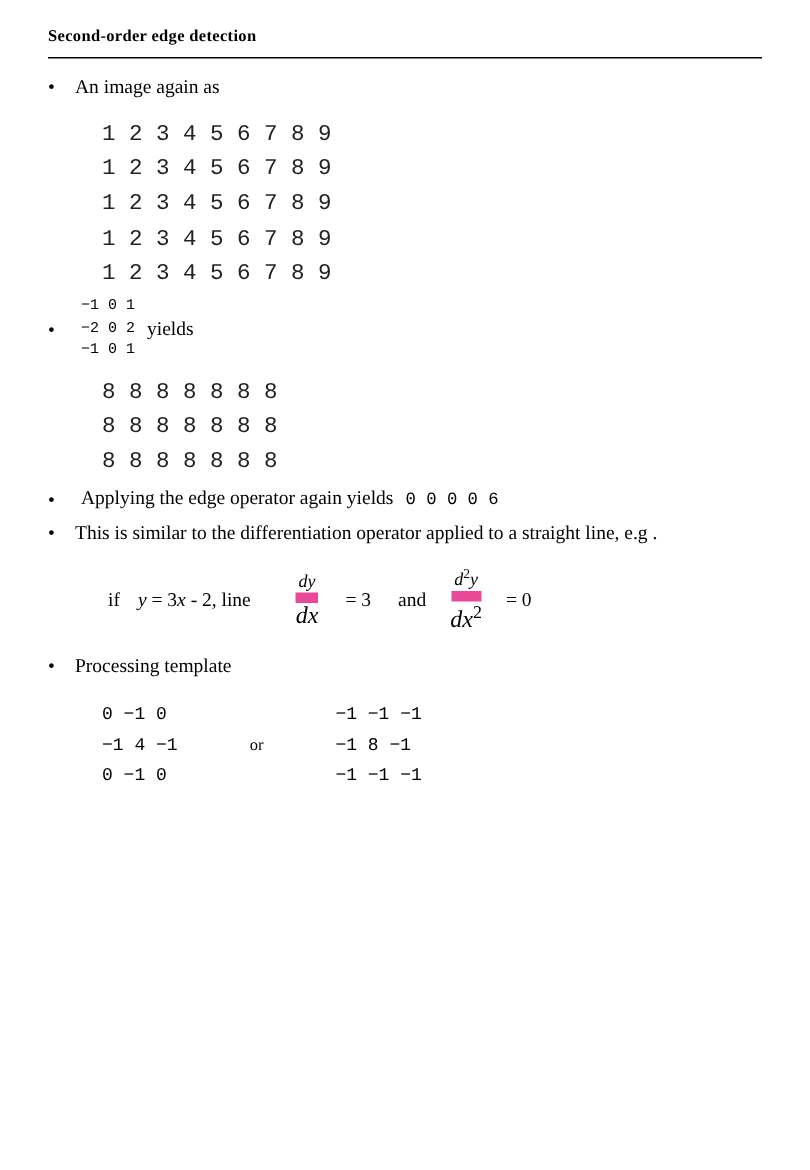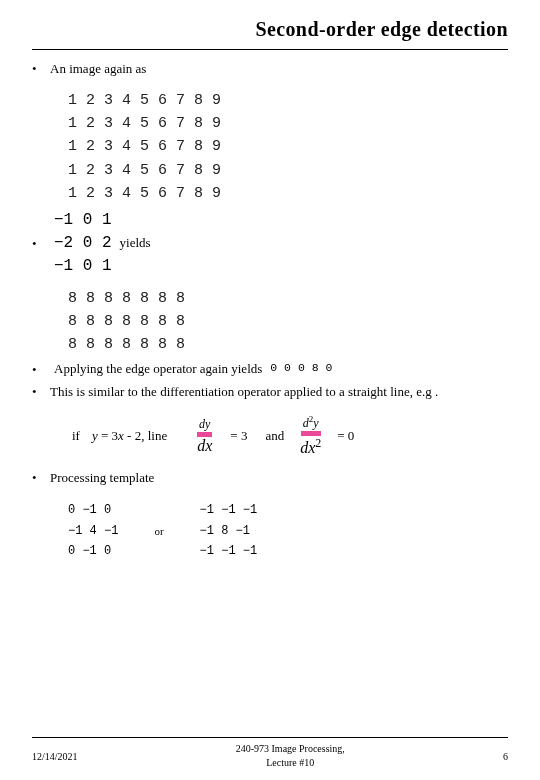--- a/index.html
+++ b/index.html
@@ -14,22 +14,22 @@
       position: relative;
     }
     .page {
       width: 540px;
       height: 780px;
       padding: 18px 32px 10px 32px;
       display: flex;
       flex-direction: column;
     }
     .title {
-      text-align: right;
-      font-size: 20px;
+      text-align: left;
+      font-size: 11px;
       font-weight: bold;
       margin-bottom: 8px;
       letter-spacing: 0.02em;
     }
     .divider {
       border: none;
       border-top: 1.5px solid #000;
       margin-bottom: 10px;
     }
     .content {
@@ -63,21 +63,21 @@
     }
     .sobel-row {
       display: flex;
       align-items: center;
       flex-wrap: nowrap;
       margin-bottom: 4px;
     }
     .sobel-matrix {
       display: inline-block;
       font-family: 'Courier New', Courier, monospace;
-      font-size: 16px;
+      font-size: 10px;
       line-height: 1.45;
       margin: 0 4px;
       vertical-align: middle;
     }
     .applying-row {
       display: flex;
       align-items: center;
       flex-wrap: nowrap;
       gap: 4px;
       margin-bottom: 4px;
@@ -89,21 +89,21 @@
     }
     .fraction {
       display: inline-flex;
       flex-direction: column;
       align-items: center;
       font-size: 12px;
       vertical-align: middle;
       margin: 0 2px;
     }
     .fraction .numer {
-      border-bottom: 5px solid #ec4899;
+      border-bottom: 7px solid #ec4899;
       padding: 0 2px;
       font-size: 12px;
     }
     .fraction .denom {
       padding: 0 2px;
       font-size: 16px;
     }
     .if-line {
       margin: 6px 0 2px 40px;
       display: flex;
@@ -136,21 +136,21 @@
       gap: 32px;
       font-size: 12px;
       font-family: 'Courier New', Courier, monospace;
     }
     .mat3 {
       line-height: 1.7;
     }
     .or-label {
       font-family: 'Times New Roman', serif;
       font-size: 11px;
-      margin: 0 4px;
+      margin: 0 16px;
     }
     sup { font-size: 0.75em; vertical-align: super; }
   </style>
 </head>
 <body>
 
 <div class="page">
 
   <div class="title">Second-order edge detection</div>
   <hr class="divider">
@@ -185,23 +185,23 @@
     </div>
 
     <div class="matrix-block">
       <div>8  8  8  8  8  8  8</div>
       <div>8  8  8  8  8  8  8</div>
       <div>8  8  8  8  8  8  8</div>
     </div>
 
     <div class="bullet-item applying-row">
       <span class="bullet">•</span>
-      <div class="bullet-text" style="display:flex;align-items:flex-start;gap:4px;">
+      <div class="bullet-text" style="display:flex;align-items:flex-end;gap:4px;">
         <span>Applying the edge operator again yields</span>
-        <span class="zeros-inline">0  0  0  8  0</span>
+        <span class="zeros-inline">0  0  0  0  6</span>
       </div>
     </div>
 
     <div class="bullet-item">
       <span class="bullet">•</span>
       <div class="bullet-text">
         <span>This is similar to the differentiation operator applied to a straight line, e.g .</span>
       </div>
     </div>
 
@@ -249,22 +249,14 @@
       <span class="or-label">or</span>
       <div class="mat3">
         <div>−1  −1  −1</div>
         <div>−1   8  −1</div>
         <div>−1  −1  −1</div>
       </div>
     </div>
 
   </div>
 
-  <div class="footer">
-    <span>12/14/2021</span>
-    <div class="footer-center">
-      <span>240-973 Image Processing,</span><br>
-      <span>Lecture #10</span>
-    </div>
-    <span>6</span>
-  </div>
 
 </div>
 
 </body></html>

